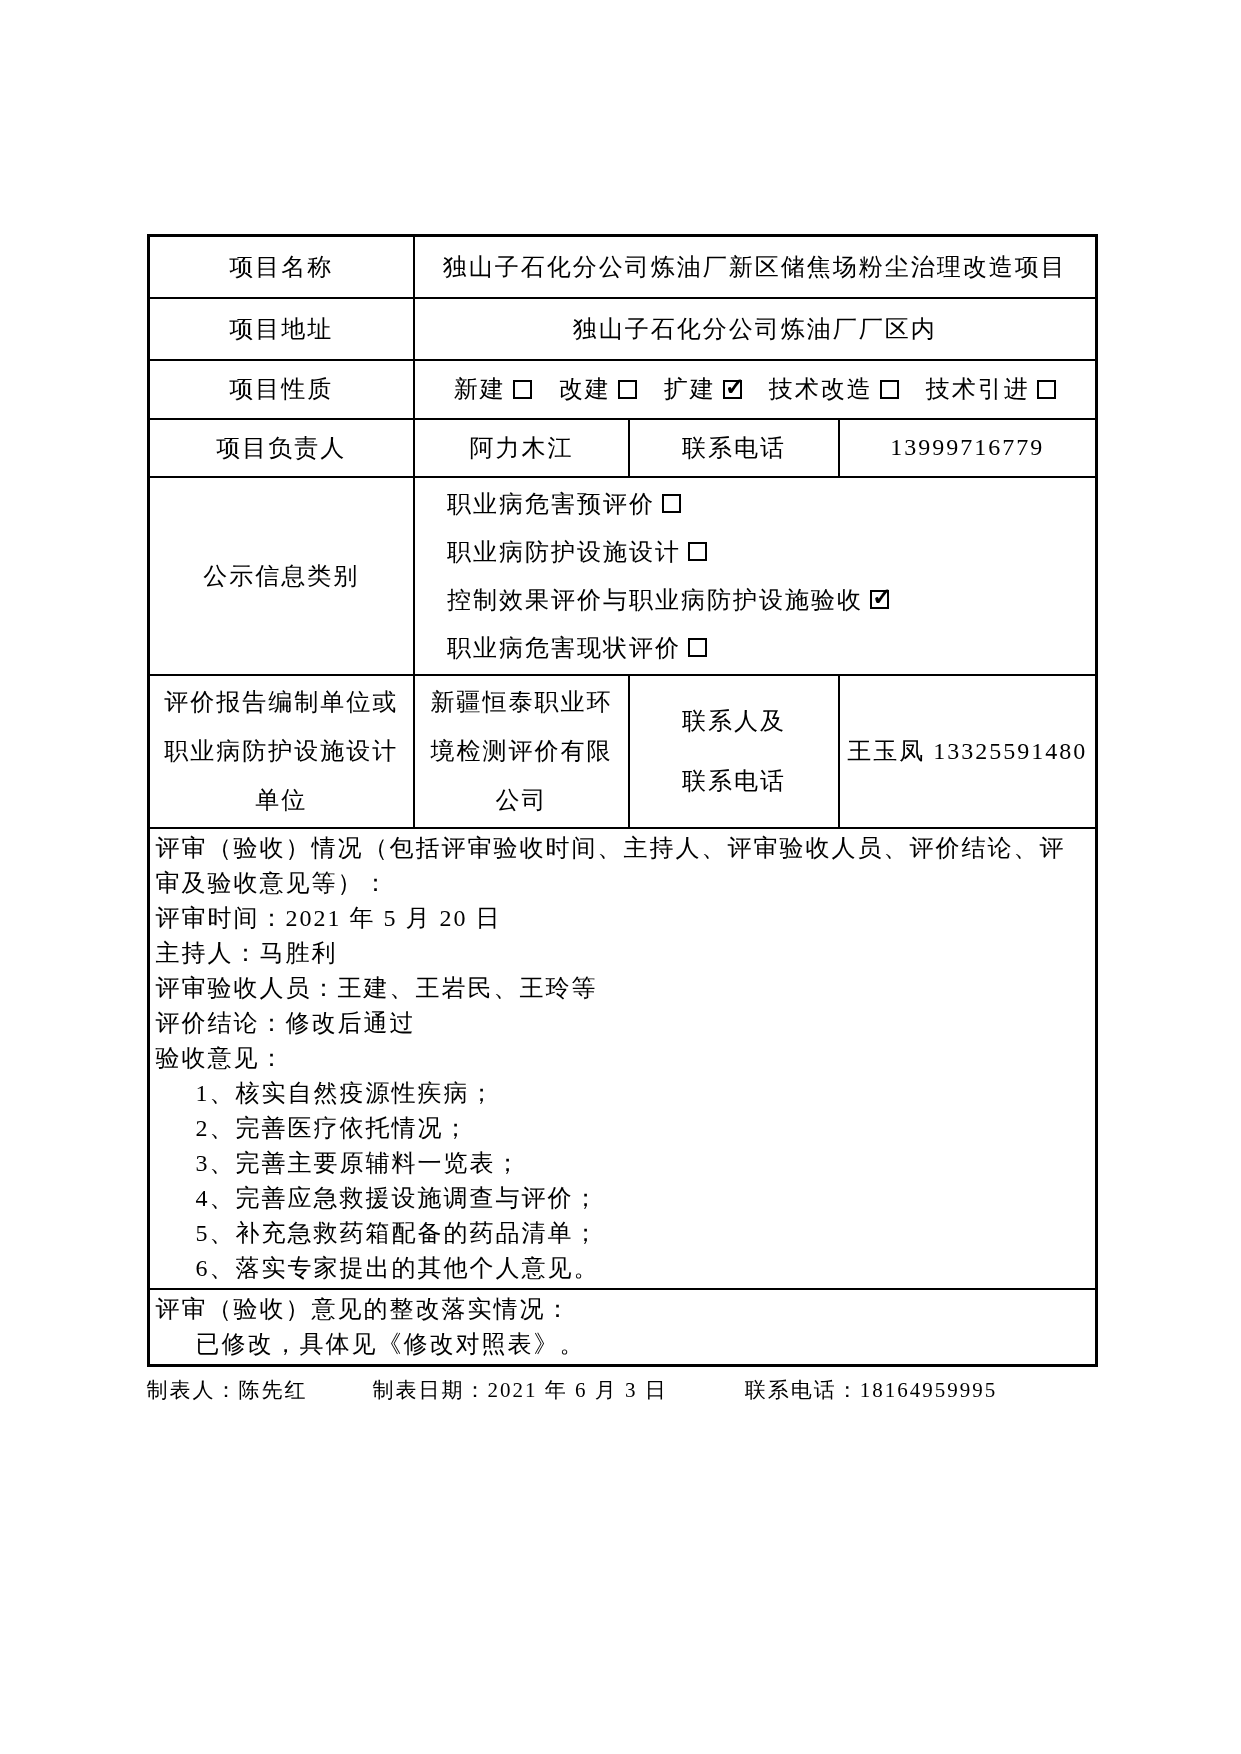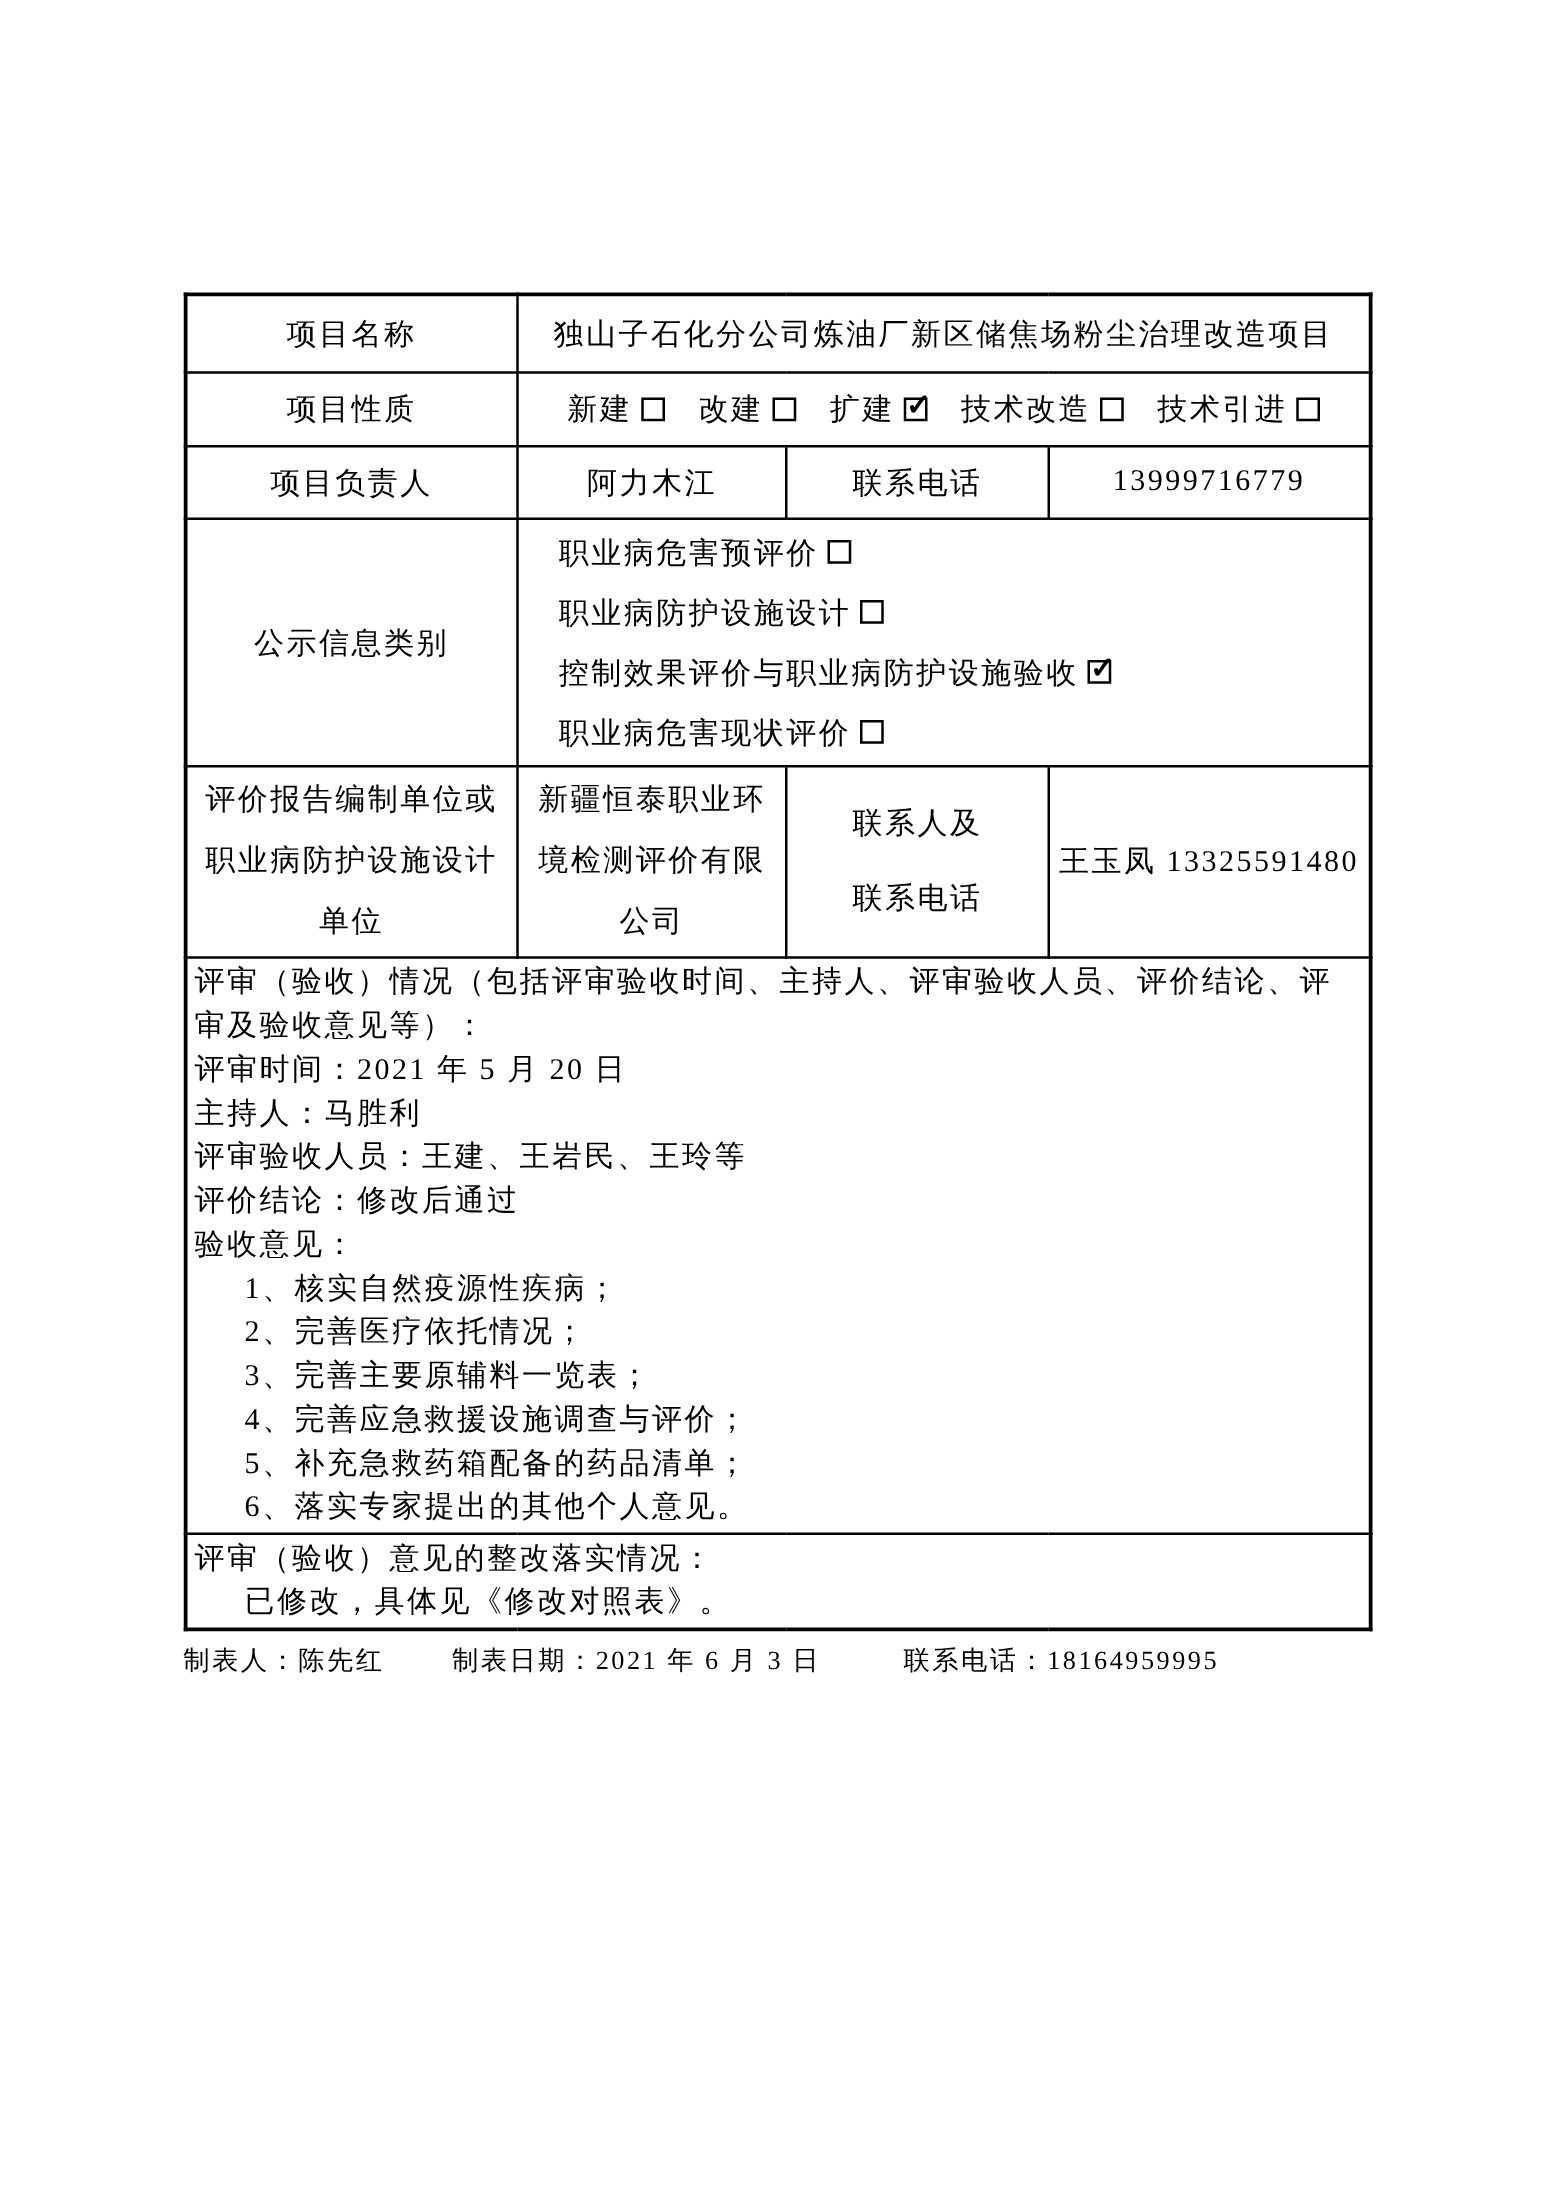--- a/index.html
+++ b/index.html
@@ -94,21 +94,21 @@
     padding: 4px 8px;
   }
   .blk-line { line-height: 35px; word-break: break-all; }
   .blk-line.indent { padding-left: 40px; }
 
   .footer-row {
     margin-top: 9px;
     font-size: 21px;
     letter-spacing: 2px;
     display: flex;
-    gap: 6px;
+    gap: 17px;
     white-space: nowrap;
     align-items: center;
   }
   .footer-row .f-date { margin-left: 48px; }
   .footer-row .f-phone { margin-left: 60px; }
 </style>
 </head>
 <body>
 
 <div class="page">
@@ -121,20 +121,24 @@
       <col style="width:210px">
       <col style="width:257px">
     </colgroup>
 
     <tbody>
         <tr class="r1">
       <td class="lbl">项目名称</td>
       <td class="val" colspan="3">独山子石化分公司炼油厂新区储焦场粉尘治理改造项目</td>
     </tr>
 
+    <tr class="r2">
+      <td class="lbl">项目地址</td>
+      <td class="val" colspan="3">独山子石化分公司炼油厂厂区内</td>
+    </tr>
 
     <tr class="r3">
       <td class="lbl">项目性质</td>
       <td colspan="3">
         <div class="nature-opts">
           <span class="opt"><span>新建</span><span class="cb"></span></span>
           <span class="opt"><span>改建</span><span class="cb"></span></span>
           <span class="opt"><span>扩建</span><span class="cb checked"></span></span>
           <span class="opt"><span>技术改造</span><span class="cb"></span></span>
           <span class="opt"><span>技术引进</span><span class="cb"></span></span>

